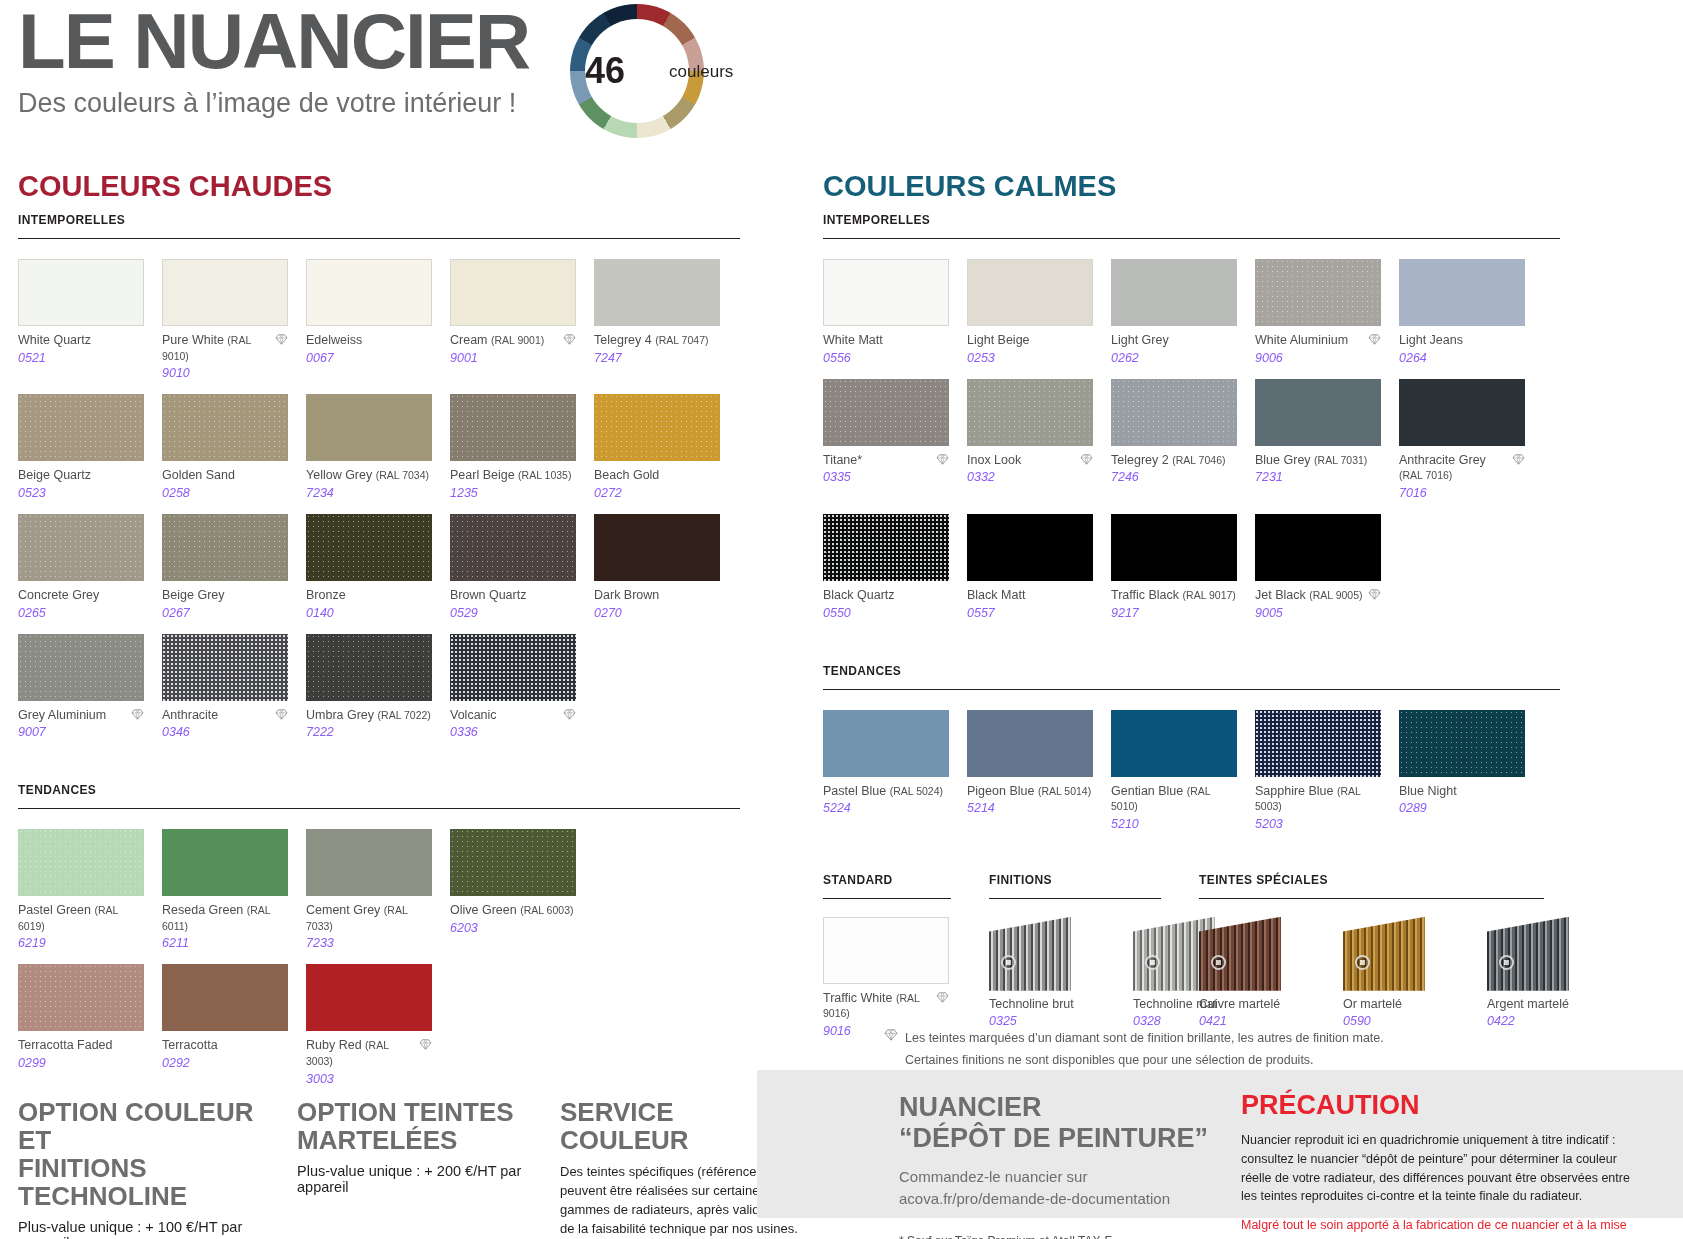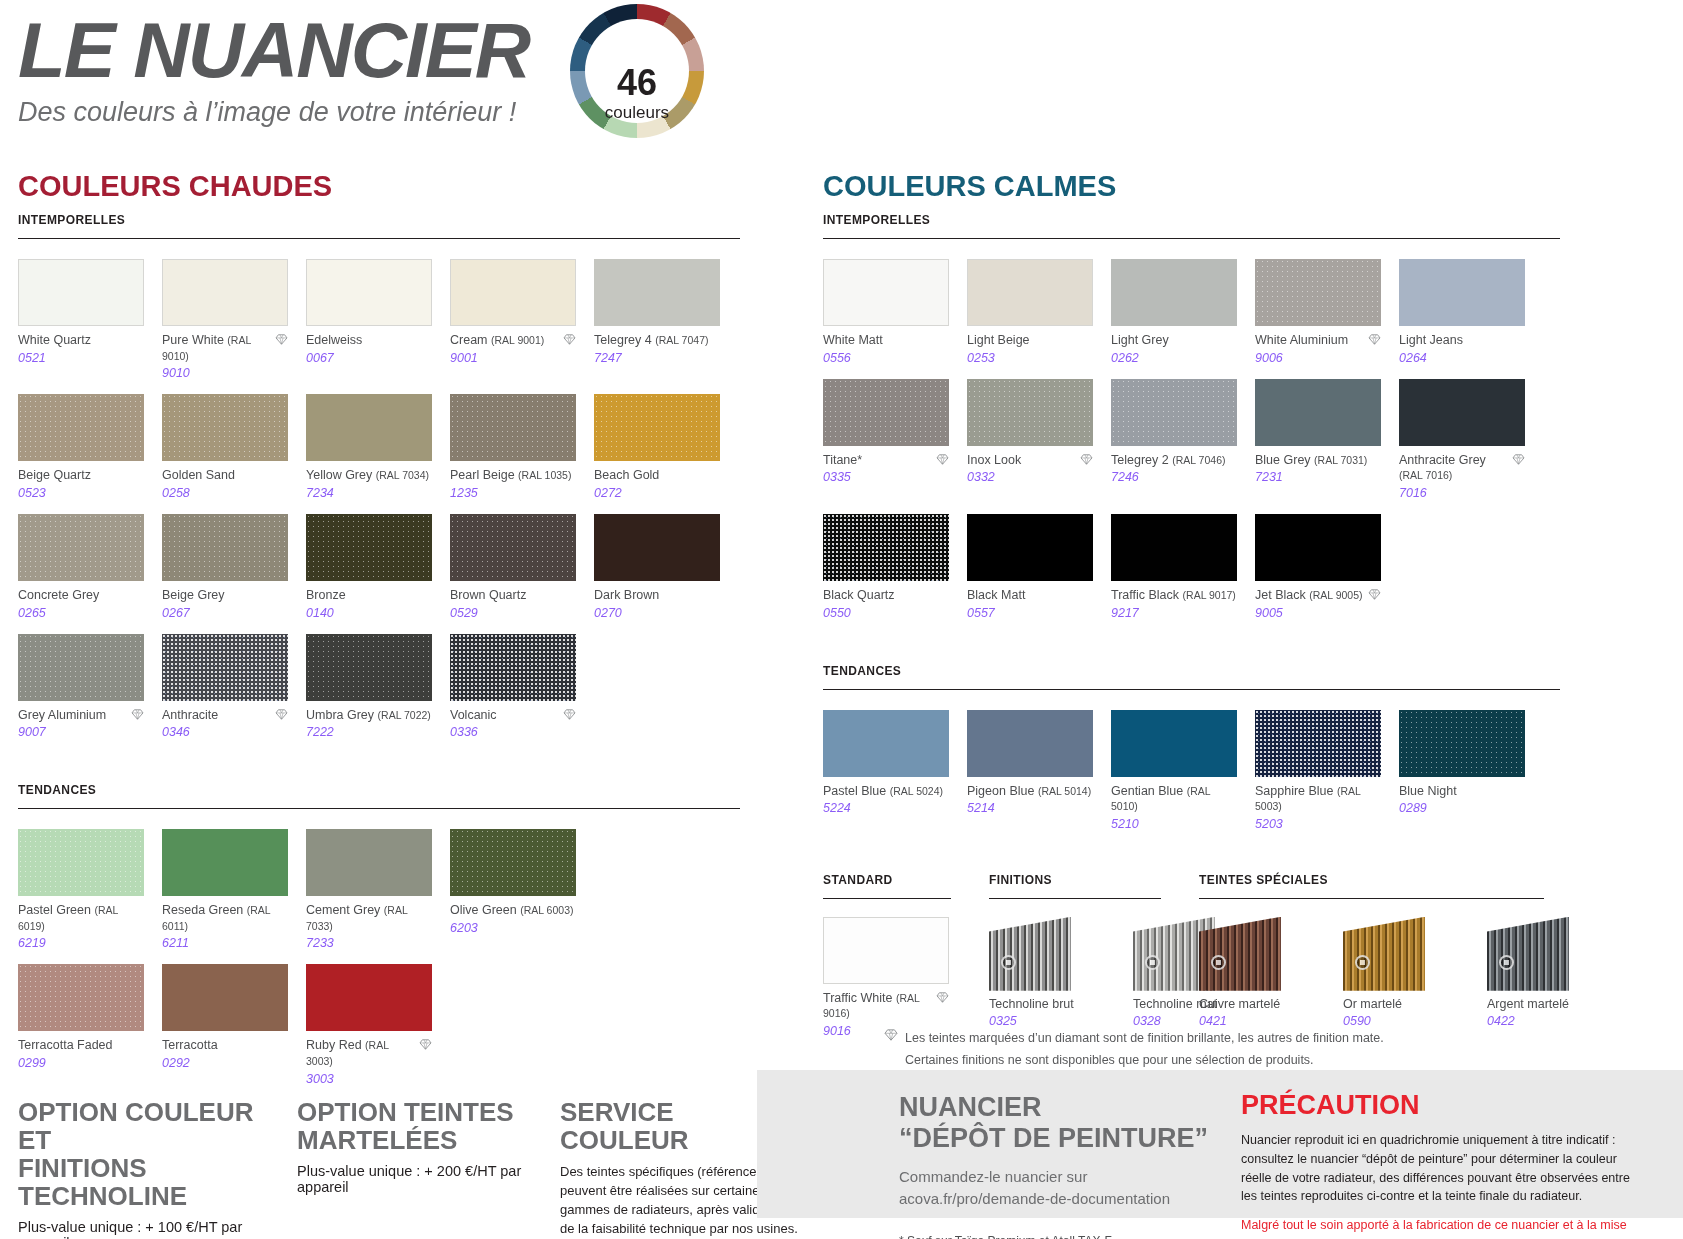--- a/index.html
+++ b/index.html
@@ -2,26 +2,26 @@
 <html><head>
 <meta charset="utf-8">
 <style>
   * { margin:0; padding:0; box-sizing:border-box; }
   html,body { width:1683px; height:1239px; }
   body {
     position:relative; background:#ffffff; overflow:hidden;
     font-family:"Liberation Sans", sans-serif; color:#231f20;
   }
   
-  .hdr { position:absolute; left:18px; top:11px;font-style:italic; }
+  .hdr { position:absolute; left:18px; top:2px; }
   .hdr h1 { font-size:78px; font-weight:700; letter-spacing:-2px; line-height:1.0; }
   .hdr .sub { font-size:27px; font-weight:500; margin-top:8px; }
   .badge { position:absolute; left:570px; top:4px; width:134px; height:134px; border-radius:50%; }
   .badge .inner { position:absolute; inset:15px; border-radius:50%; background:#fff;
-    display:flex; flex-direction:column; align-items:center; justify-content:flex-end; }
+    display:flex; flex-direction:row; align-items:center; justify-content:flex-start;gap:44px; }
   .badge .num { font-size:36px; font-weight:700; line-height:1; }
   .badge .cl  { font-size:17px; margin-top:2px; color:#231f20; }
   
   .col { position:absolute; top:170px; }
   .col-warm { left:18px;  width:722px; }
   .col-calm { left:823px; width:737px; }
   .col h2 { font-size:29px; font-weight:700; margin-bottom:10px; letter-spacing:0; }
   .group { margin-top:0; }
   .group + .group { margin-top:44px; }
   .glabel { font-size:12px; font-weight:700; letter-spacing:.4px; padding-bottom:11px;

